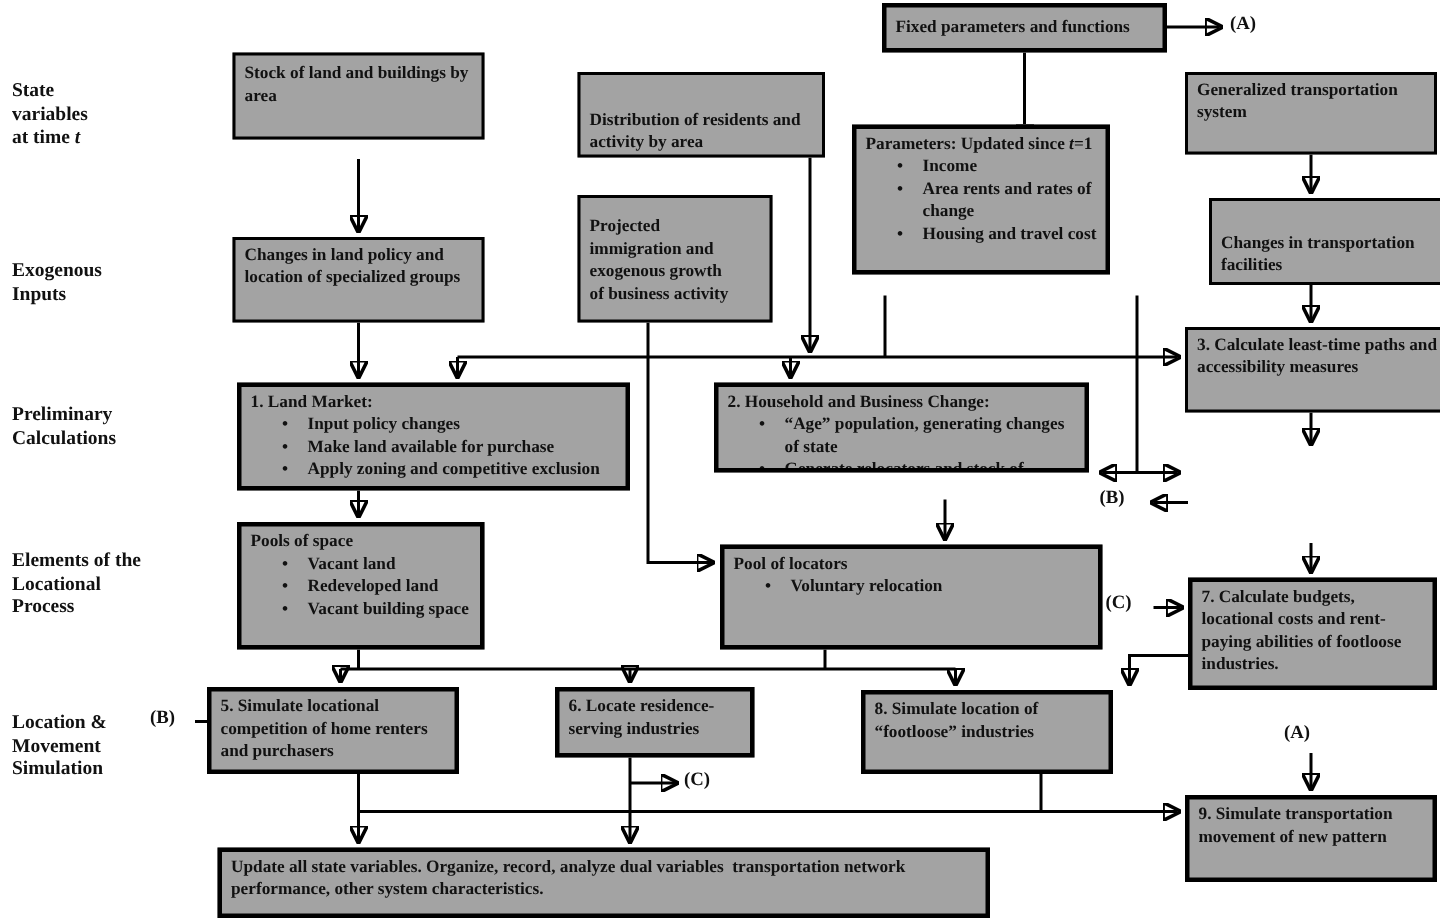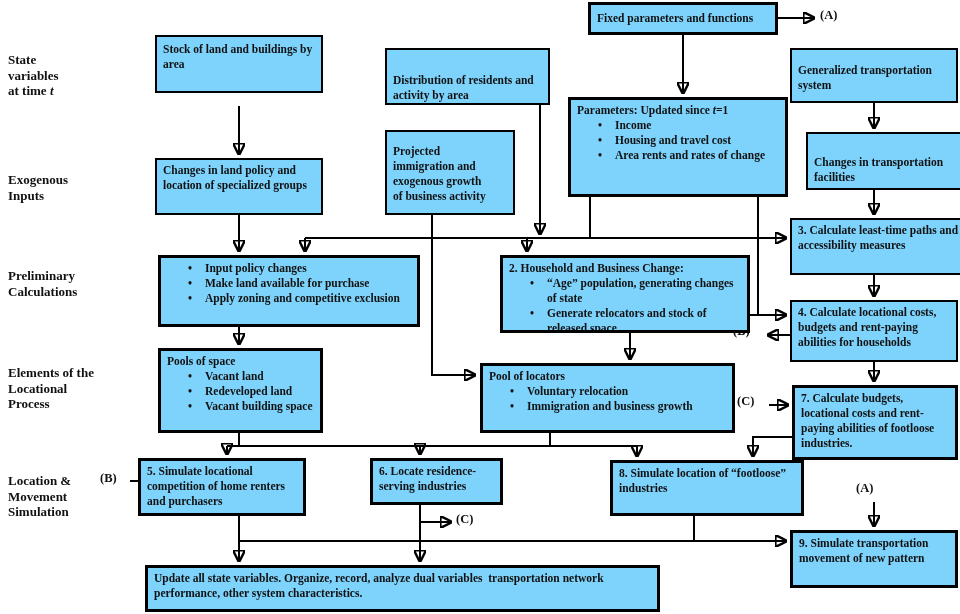--- a/index.html
+++ b/index.html
@@ -2,21 +2,21 @@
 <html><head>
 <meta charset="utf-8">
 <style>
   html,body{margin:0;padding:0;background:#ffffff;}
   .canvas{
     position:relative;width:960px;height:614px;background:#fff;
     font-family:"Liberation Serif","DejaVu Serif",serif;
     font-weight:bold;color:#111;overflow:hidden;
   }
   .box{
-    position:absolute;background:#7dd3fc;border:2px solid #000;
+    position:absolute;background:#a3a3a3;border:2px solid #000;
     box-sizing:border-box;padding:3px 6px;font-size:11.5px;line-height:15px;
     overflow:hidden;
   }
   .thick{border-width:3px;}
   .bx{white-space:pre-wrap;display:block;}
   .bt{white-space:pre-wrap;}
   .bi{display:flex;padding-left:8px;}
   .bi::before{content:"\2022";flex:0 0 30px;text-align:center;}
   .bi > span{white-space:pre-wrap;}
   .slabel{
@@ -102,34 +102,34 @@
   </div>
 
   <div class="box" style="left:155px;top:35px;width:168px;height:58px;padding-top:5px">
     <span class="bx">Stock of land and buildings by area</span>
   </div>
 
   <div class="box" style="left:385px;top:48px;width:165px;height:57px;padding-top:23px">
     <span class="bx">Distribution of residents and activity by area</span>
   </div>
 
-  <div class="box" style="left:790px;top:48px;width:168px;height:55px;padding-top:13px">
+  <div class="box" style="left:790px;top:48px;width:168px;height:55px;padding-top:3px">
     <span class="bx">Generalized transportation system</span>
   </div>
 
-  <div class="box thick" style="left:568px;top:97px;width:220px;height:100px">
+  <div class="box thick" style="left:568px;top:83px;width:172px;height:100px">
     <div class="bt"><span>Parameters: Updated since </span><i>t</i><span>=1</span></div>
     <div class="bi">
         <span>Income</span>
       </div>
     <div class="bi">
+        <span>Area rents and rates of change</span>
+      </div>
+    <div class="bi">
         <span>Housing and travel cost</span>
-      </div>
-    <div class="bi">
-        <span>Area rents and rates of change</span>
       </div>
   </div>
 
   <div class="box" style="left:385px;top:130px;width:130px;height:85px;padding-top:12px">
     <span class="bx">Projected
 immigration and
 exogenous growth
 of business activity</span>
   </div>
 
@@ -139,81 +139,76 @@
 
   <div class="box" style="left:155px;top:158px;width:168px;height:57px">
     <span class="bx">Changes in land policy and location of specialized groups</span>
   </div>
 
   <div class="box" style="left:790px;top:218px;width:189px;height:57px">
     <span class="bx">3. Calculate least-time paths and accessibility measures</span>
   </div>
 
   <div class="box thick" style="left:158px;top:255px;width:262px;height:72px">
+    <div class="bt">1. Land Market:</div>
     <div class="bi">
         <span>Input policy changes</span>
       </div>
     <div class="bi">
         <span>Make land available for purchase</span>
       </div>
     <div class="bi">
         <span>Apply zoning and competitive exclusion</span>
       </div>
   </div>
 
-  <div class="box thick" style="left:500px;top:255px;width:250px;height:78px">
+  <div class="box thick" style="left:476px;top:255px;width:250px;height:60px">
     <div class="bt">2. Household and Business Change:</div>
     <div class="bi">
         <span>“Age” population, generating changes of state</span>
       </div>
     <div class="bi">
         <span>Generate relocators and stock of released space</span>
       </div>
   </div>
 
-  <div class="box" style="left:790px;top:300px;width:168px;height:62px">
-    <span class="bx">4. Calculate locational costs, budgets and rent-paying abilities for households</span>
-  </div>
 
   <div class="box thick" style="left:158px;top:348px;width:165px;height:85px">
     <div class="bt">Pools of space</div>
     <div class="bi">
         <span>Vacant land</span>
       </div>
     <div class="bi">
         <span>Redeveloped land</span>
       </div>
     <div class="bi">
         <span>Vacant building space</span>
       </div>
   </div>
 
   <div class="box thick" style="left:480px;top:363px;width:255px;height:70px">
     <div class="bt">Pool of locators</div>
     <div class="bi">
         <span>Voluntary relocation</span>
       </div>
-    <div class="bi">
-        <span>Immigration and business growth</span>
-      </div>
   </div>
 
   <div class="box thick" style="left:792px;top:385px;width:166px;height:75px">
     <span class="bx">7. Calculate budgets, locational costs and rent-paying abilities of footloose industries.</span>
   </div>
 
   <div class="box thick" style="left:138px;top:458px;width:168px;height:58px">
     <span class="bx">5. Simulate locational competition of home renters and purchasers</span>
   </div>
 
   <div class="box thick" style="left:370px;top:458px;width:133px;height:47px">
     <span class="bx">6. Locate residence-serving industries</span>
   </div>
 
-  <div class="box thick" style="left:610px;top:460px;width:194px;height:56px">
+  <div class="box thick" style="left:574px;top:460px;width:168px;height:56px">
     <span class="bx">8. Simulate location of “footloose” industries</span>
   </div>
 
   <div class="box thick" style="left:790px;top:530px;width:168px;height:58px">
     <span class="bx">9. Simulate transportation movement of new pattern</span>
   </div>
 
   <div class="box thick" style="left:145px;top:565px;width:515px;height:47px">
     <span class="bx">Update all state variables. Organize, record, analyze dual variables  transportation network performance, other system characteristics.</span>
   </div>

